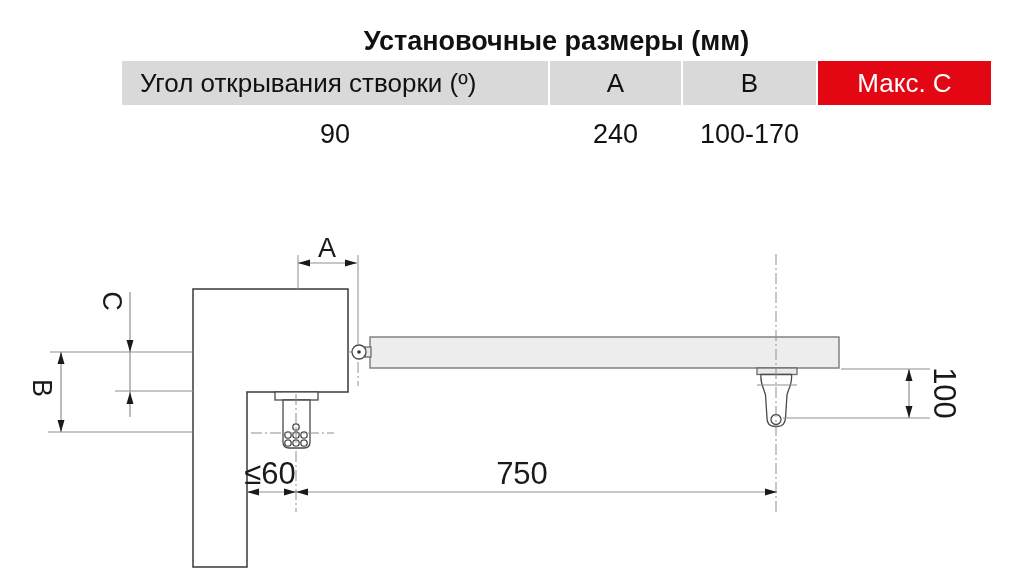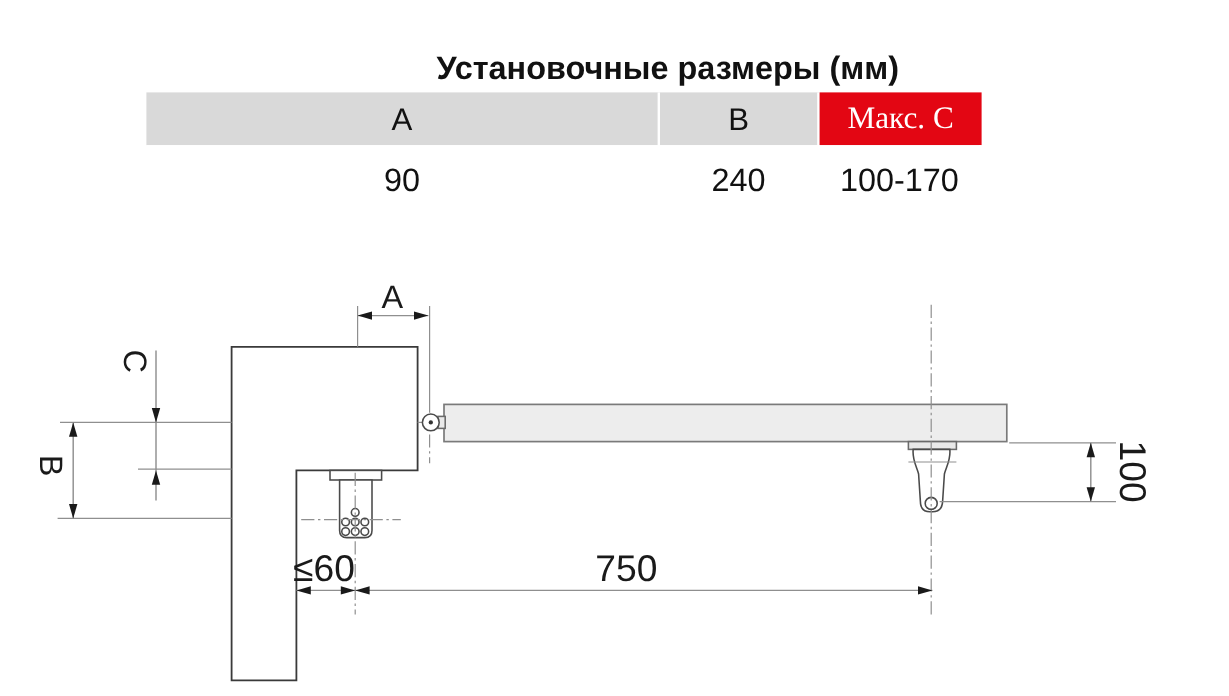--- a/index.html
+++ b/index.html
@@ -1,28 +1,28 @@
 <!DOCTYPE html>
 <html><head>
 <meta charset="utf-8">
 <style>
   html,body{margin:0;padding:0;background:#fff;}
   .stage{position:relative;width:1024px;height:580px;background:#fff;overflow:hidden;
          font-family:"Liberation Sans",sans-serif;color:#111;}
   
-  .tbl{position:absolute;left:122px;top:37px;width:869px;}
+  .tbl{position:absolute;left:122px;top:21px;width:869px;}
   .tbl .row{display:grid;grid-template-columns:428px 133px 135px 173px;}
   .cell{box-sizing:border-box;display:flex;align-items:center;justify-content:center;
         font-size:26px;line-height:1;}
   .cell.sep{border-right:2px solid #fff;}
   .title-row{height:40px;display:flex;align-items:center;justify-content:center;
              font-size:27px;font-weight:bold;background:#fff;}
   .head-row .cell{height:44px;background:#d9d9d9;}
   .head-row .c0{justify-content:flex-start;padding-left:18px;}
-  .head-row .maxc{background:#e30613;color:#fff;font-family:Liberation Serif, serif;}
+  .head-row .maxc{background:#e30613;color:#fff;}
   .data-row .cell{height:59px;font-size:27px;}
   .data-row.odd .cell{background:#fff;}
   .data-row.even .cell{background:#d9d9d9;}
   
   svg{position:absolute;left:0;top:0;}
   .outline{fill:none;stroke:#3a3a3a;stroke-width:1.5;}
   .part{fill:#ffffff;stroke:#4a4a4a;stroke-width:1.3;}
   .part-gray{fill:#e9e9e9;stroke:#6a6a6a;stroke-width:1.3;}
   .thin{stroke:#8f8f8f;stroke-width:1;fill:none;}
   .dim{stroke:#8f8f8f;stroke-width:1.2;fill:none;}
@@ -32,20 +32,21 @@
   .lbl-big{fill:#1a1a1a;font-family:"Liberation Sans",sans-serif;font-size:31px;}
 </style>
 </head>
 <body>
 
 <div class="stage">
 
   <div class="tbl">
     <div class="title-row">Установочные размеры (мм)</div>
     <div class="row head-row">
+      <div class="cell c0 sep">Угол открывания створки (º)</div>
       <div class="cell sep">A</div>
       <div class="cell sep">B</div>
       <div class="cell maxc">Макс. C</div>
     </div>
     <div class="row data-row odd">
       <div class="cell sep">90</div>
       <div class="cell sep">240</div>
       <div class="cell sep">100-170</div>
     </div>
   </div>

